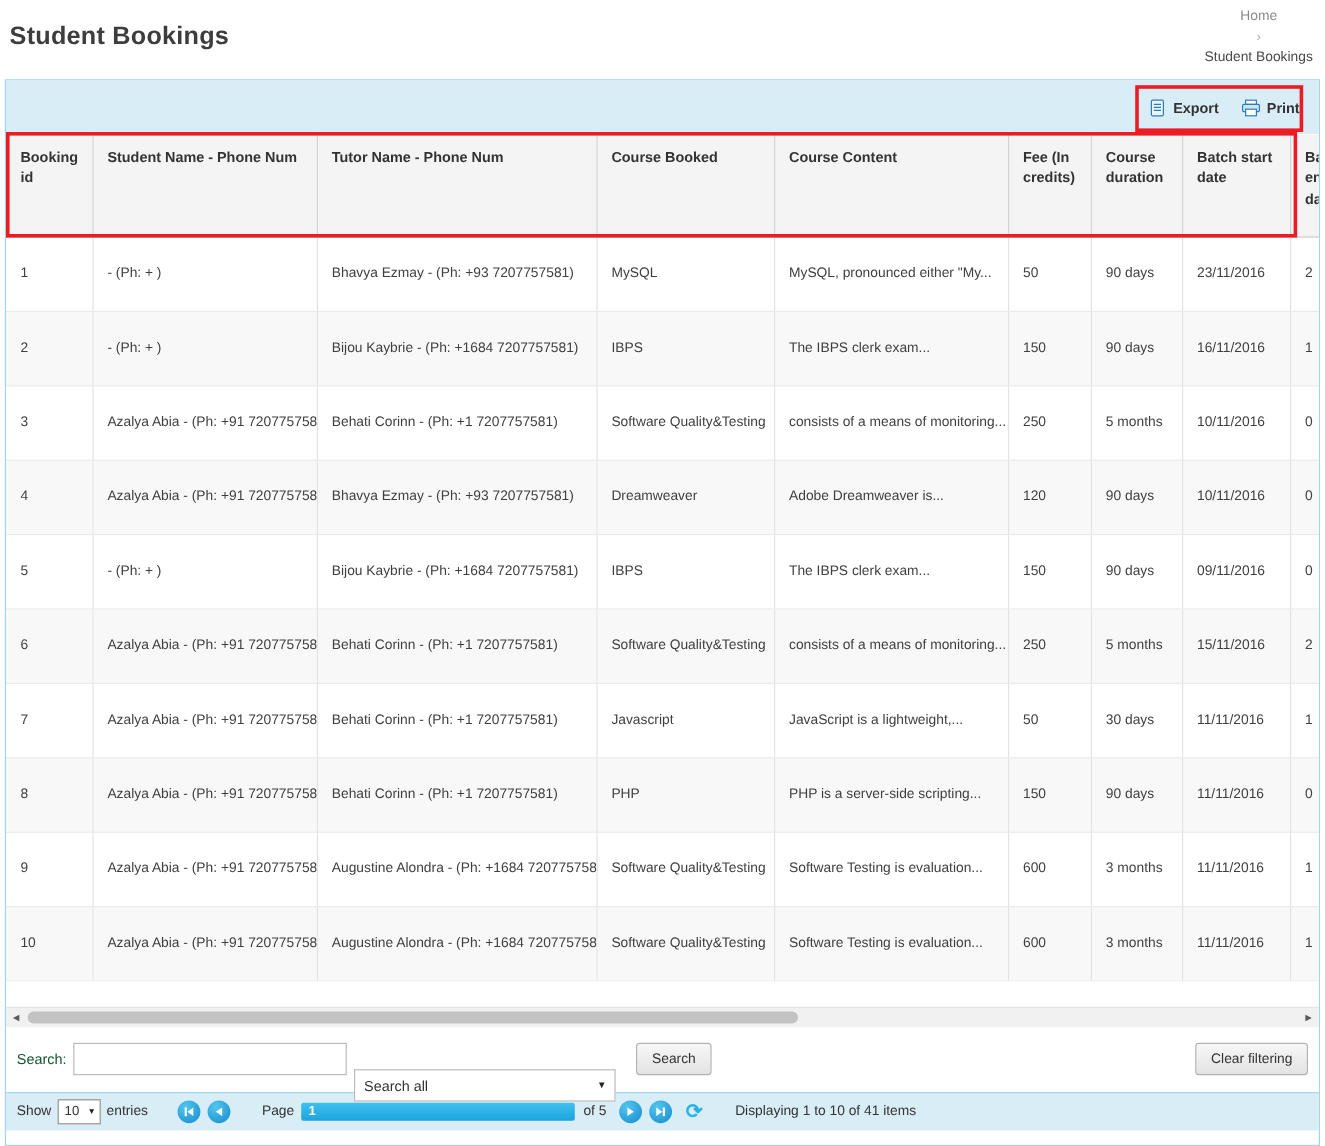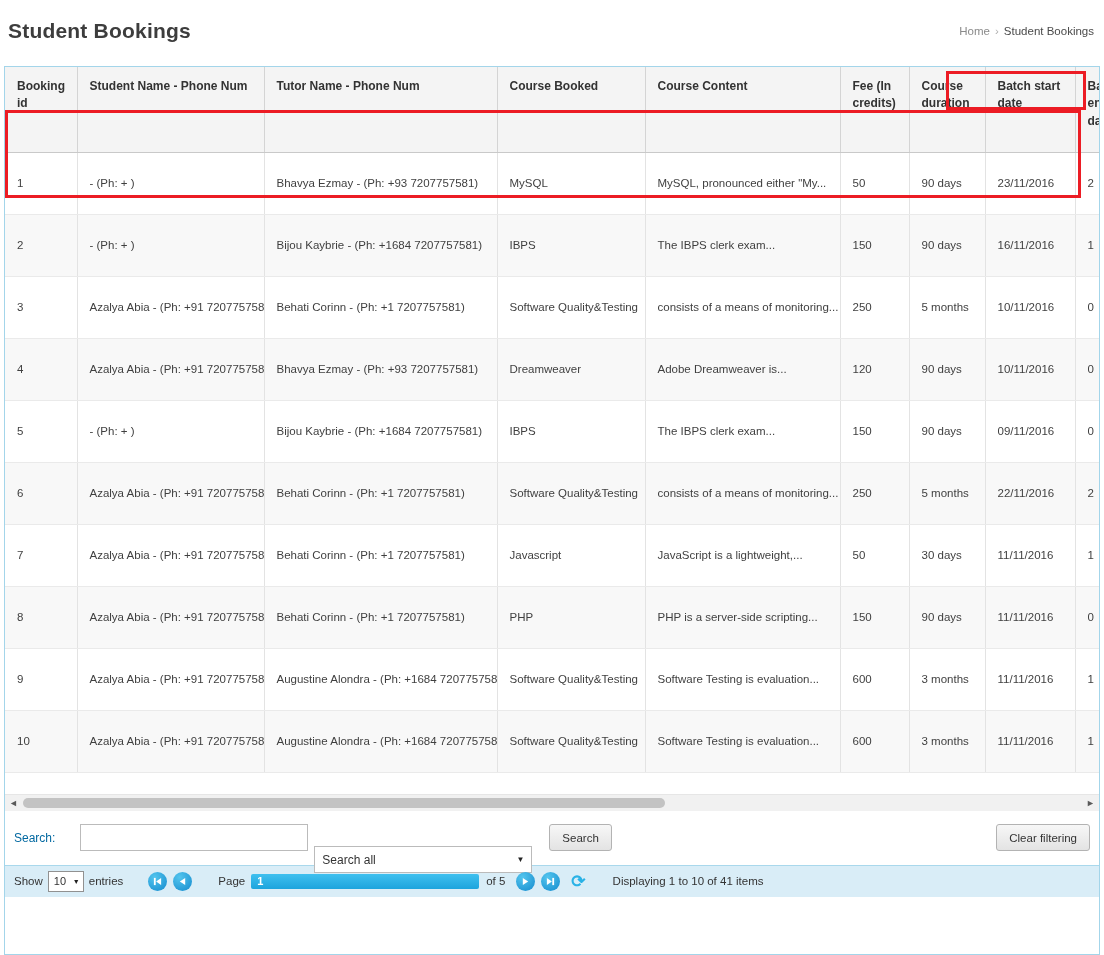--- a/index.html
+++ b/index.html
@@ -3,21 +3,21 @@
 <meta charset="utf-8">
 <style>
   * { box-sizing: border-box; margin: 0; padding: 0; }
   html, body { width: 1104px; height: 955px; overflow: hidden; background: #fff;
     font-family: "Liberation Sans", sans-serif; color: #3f3f3f; }
 
   
   .page-header { display: flex; justify-content: space-between; align-items: center;
     height: 62px; padding: 0 10px 0 8px; }
   .page-title { font-size: 21px; font-weight: 600; color: #3d3d3d; letter-spacing: .2px; }
-  .breadcrumb { font-size: 11.5px; color: #8a8a8a; display: flex; align-items: center; gap: 5px; }
+  .breadcrumb { font-size: 11.5px; color: #8a8a8a; display: flex; align-items: center; gap: 5px; flex-direction: column; }
   .breadcrumb .crumb-current { color: #4a4a4a; }
   .breadcrumb .sep { color: #b0b0b0; }
 
   
   .panel { position: absolute; left: 4px; top: 66px; width: 1096px; height: 889px;
     border: 1px solid #a3d5ea; background: #fff; }
 
   
   .toolbar { height: 45px; background: #d9edf7; display: flex; align-items: center;
     justify-content: flex-end; padding: 0 16px; gap: 18px; }
@@ -45,21 +45,21 @@
     display: flex; align-items: center; justify-content: center; color: #5a5a5a;
     font-size: 9px; cursor: pointer; }
   .hscroll-arrow.left { left: 0; }
   .hscroll-arrow.right { right: 0; }
   .hscroll-thumb { position: absolute; top: 3px; left: 18px; width: 642px; height: 10px;
     background: #c3c3c3; border-radius: 5px; cursor: pointer; }
 
   
   .search-row { height: 54px; background: #fff; display: flex; align-items: center;
     padding: 0 9px; gap: 6px; }
-  .search-label { font-size: 12px; color: #0369a1; margin-right: 19px; }
+  .search-label { font-size: 12px; color: #14532d; margin-right: 0; }
   .search-input { width: 228px; height: 27px; border: 1px solid #bbb; background: #fff;
     font-size: 12px; padding: 0 6px; font-family: "Liberation Sans", sans-serif; }
   .fake-select { height: 27px; background: #fff; border: 1px solid #bbb;
     display: inline-flex; align-items: center; justify-content: space-between;
     font-size: 12px; color: #333; padding: 0 7px; cursor: pointer; }
   .fake-select .arrow { font-size: 8px; color: #222; margin-left: 8px; }
   .search-field-select { width: 218px; margin-top: 44px; }
   .btn { height: 27px; background: linear-gradient(#f7f7f7, #e3e3e3);
     border: 1px solid #b3b3b3; border-radius: 3px; font-size: 11.5px; color: #333;
     padding: 0 12px; cursor: pointer; font-family: "Liberation Sans", sans-serif; margin-left: 11px; }
@@ -98,20 +98,43 @@
   <div class="page-title">Student Bookings</div>
   <div class="breadcrumb">
     <span class="crumb-home">Home</span>
     <span class="sep">›</span>
     <span class="crumb-current">Student Bookings</span>
   </div>
 </div>
 
 <div class="panel">
 
+  <div class="toolbar">
+    <button class="tool-btn">
+      <span>
+        <svg width="16" height="16" viewBox="0 0 16 16">
+          <rect x="2.5" y="1.5" width="10" height="13" rx="1" fill="#eaf4fb" stroke="#2e7db0"></rect>
+          <line x1="4.5" y1="5" x2="10.5" y2="5" stroke="#2e7db0"></line>
+          <line x1="4.5" y1="7.5" x2="10.5" y2="7.5" stroke="#2e7db0"></line>
+          <line x1="4.5" y1="10" x2="10.5" y2="10" stroke="#2e7db0"></line>
+        </svg>
+      </span>
+      <span>Export</span>
+    </button>
+    <button class="tool-btn">
+      <span>
+        <svg width="17" height="16" viewBox="0 0 17 16">
+          <rect x="4" y="1.5" width="9" height="3.5" fill="#fff" stroke="#2e7db0"></rect>
+          <rect x="1.5" y="5" width="14" height="6" rx="1" fill="#cfe4f2" stroke="#2e7db0"></rect>
+          <rect x="4" y="9" width="9" height="5.5" fill="#fff" stroke="#2e7db0"></rect>
+        </svg>
+      </span>
+      <span>Print</span>
+    </button>
+  </div>
 
   <div class="table-viewport">
     <table class="grid">
       <colgroup>
         <col style="width:72px">
           <col style="width:187px">
           <col style="width:233px">
         <col style="width:148px">
           <col style="width:195px">
           <col style="width:69px">
@@ -189,21 +212,21 @@
             <td>0</td>
           </tr>
           <tr>
             <td>6</td>
             <td>Azalya Abia - (Ph: +91 7207757581)</td>
             <td>Behati Corinn - (Ph: +1 7207757581)</td>
             <td>Software Quality&amp;Testing</td>
             <td>consists of a means of monitoring...</td>
             <td>250</td>
             <td>5 months</td>
-            <td>22/11/2016</td>
+            <td>15/11/2016</td>
             <td>2</td>
           </tr>
           <tr>
             <td>7</td>
             <td>Azalya Abia - (Ph: +91 7207757581)</td>
             <td>Behati Corinn - (Ph: +1 7207757581)</td>
             <td>Javascript</td>
             <td>JavaScript is a lightweight,...</td>
             <td>50</td>
             <td>30 days</td>

